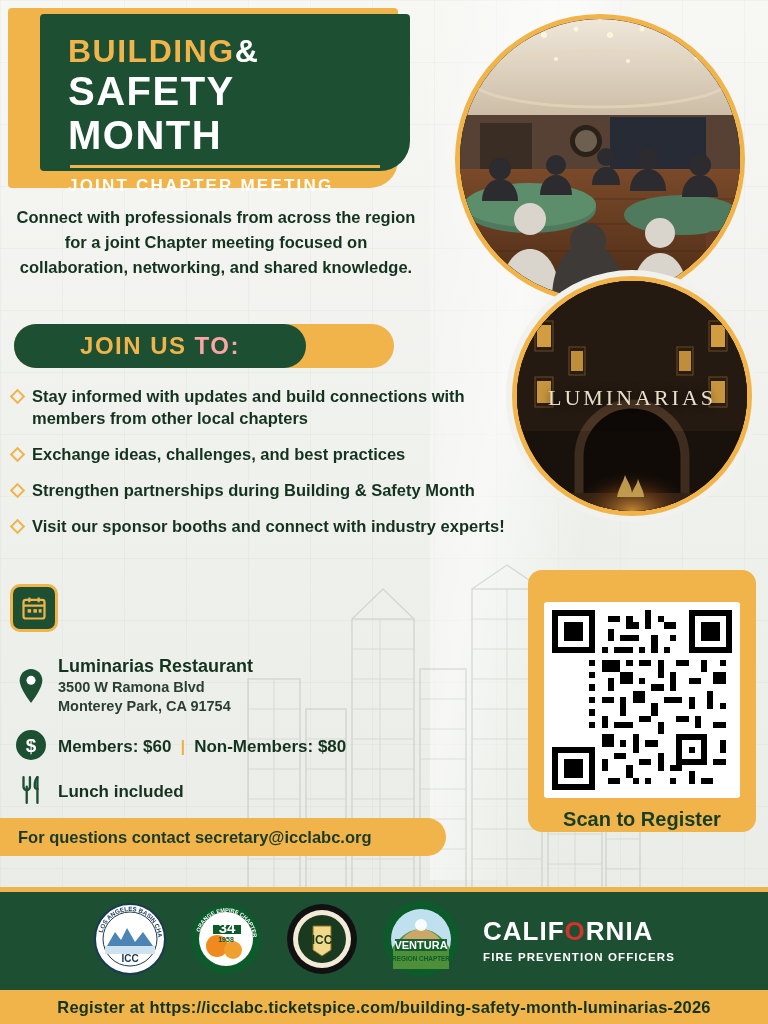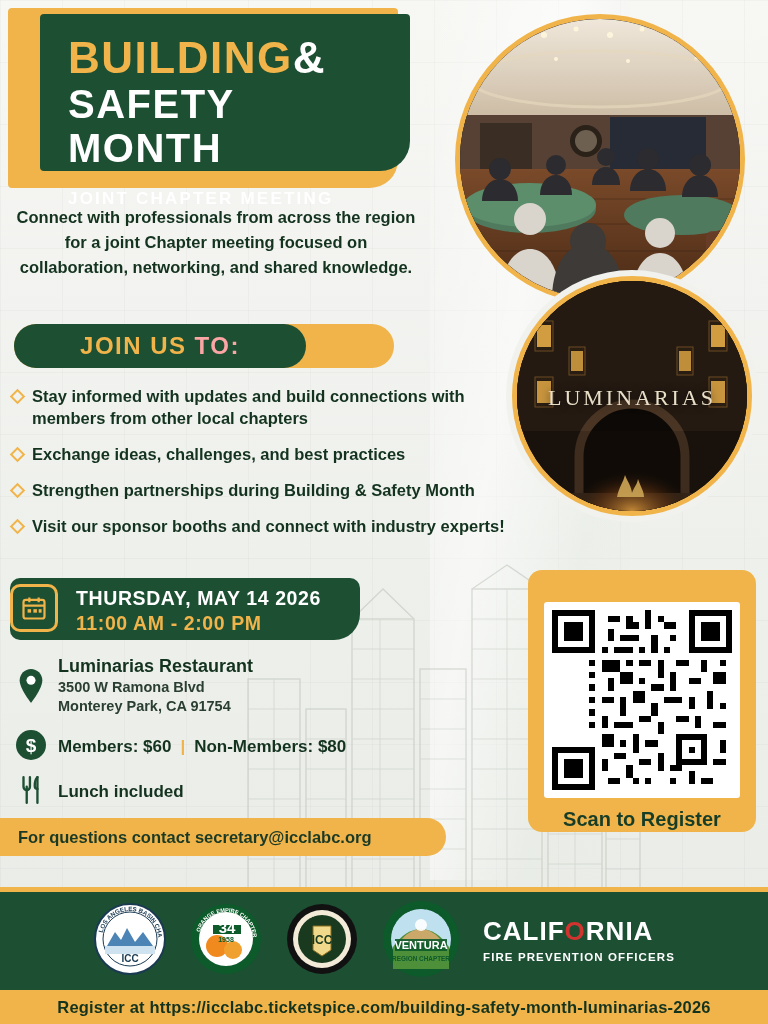--- a/index.html
+++ b/index.html
@@ -45,21 +45,21 @@
     background: #f0b44a;
     border-radius: 4px 4px 28px 4px;
   }
   .title-card {
     position: absolute; left: 40px; top: 14px;
     width: 370px; height: 157px;
     background: #1d4f33;
     border-radius: 4px 4px 30px 4px;
     padding: 20px 24px 0 28px;
   }
-  .t-line1 { font-size: 44px; font-weight: 800; letter-spacing: 1.5px; line-height: 1.08; color: #f0b44a; }
+  .t-line1 { font-size: 32px; font-weight: 800; letter-spacing: 1.5px; line-height: 1.08; color: #f0b44a; }
   .t-line1 .white { color:#ffffff; }
   .t-line2 { font-size: 40px; font-weight: 800; letter-spacing: 1.5px; line-height: 1.1; color: #ffffff; }
   .t-rule { width: 310px; height: 3px; background: #f0b44a; margin: 8px 0 8px 2px; }
   .t-sub { font-size: 17px; font-weight: 700; letter-spacing: 2.2px; color: #ffffff; }
 
   
   .intro {
     position: absolute; left: 16px; top: 205px; width: 400px;
     text-align: center;
     font-size: 16.5px; font-weight: 700; line-height: 1.5; color: #14331f;
@@ -360,24 +360,20 @@
       <rect x="40" y="212" width="150" height="18" fill="#3a2a1c"></rect>
       <ellipse cx="115" cy="210" rx="52" ry="34" fill="url(#fireglow)"></ellipse>
       <g fill="#ffcf6a">
         <path d="M100 216c2-10 6-14 8-22 3 8 6 10 7 18 2-6 5-8 6-14 3 9 6 12 6 18z" opacity="0.95"></path>
       </g>
       <rect x="0" y="150" width="230" height="80" fill="#1a120c" opacity="0.25"></rect>
     </svg>
     <div class="lum-word">LUMINARIAS</div>
   </div>
 
-  <div class="date-pill">
-    <div class="d1">THURSDAY, MAY 14 2026</div>
-    <div class="d2">11:00 AM - 2:00 PM</div>
-  </div>
   <div class="cal-icon">
     <svg width="28" height="28" viewBox="0 0 24 24" fill="none" stroke="#f0b44a" stroke-width="1.9">
       <rect x="3" y="5" width="18" height="16" rx="2"></rect>
       <path d="M3 10h18M8 3v4M16 3v4"></path>
       <rect x="6.5" y="13" width="3" height="3" fill="#f0b44a" stroke="none"></rect>
       <rect x="11.5" y="13" width="3" height="3" fill="#f0b44a" stroke="none"></rect>
       <rect x="16" y="13" width="2.5" height="3" fill="#f0b44a" stroke="none"></rect>
     </svg>
   </div>
 

